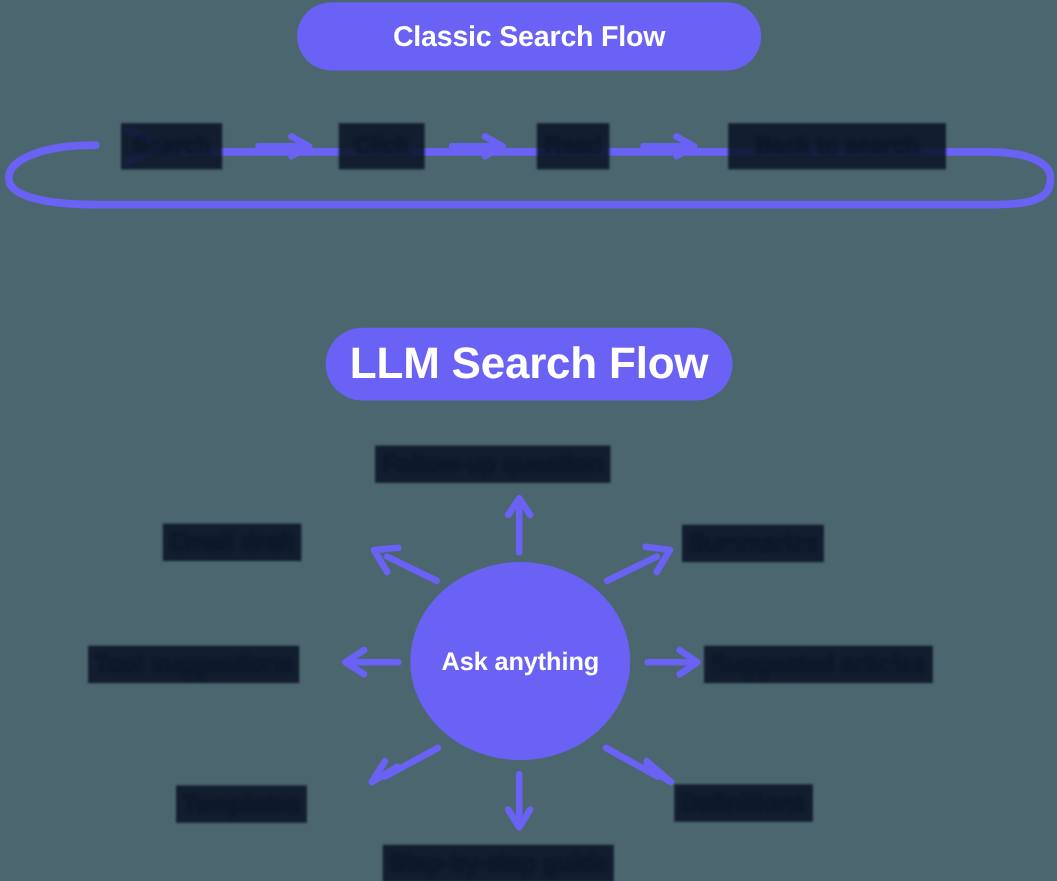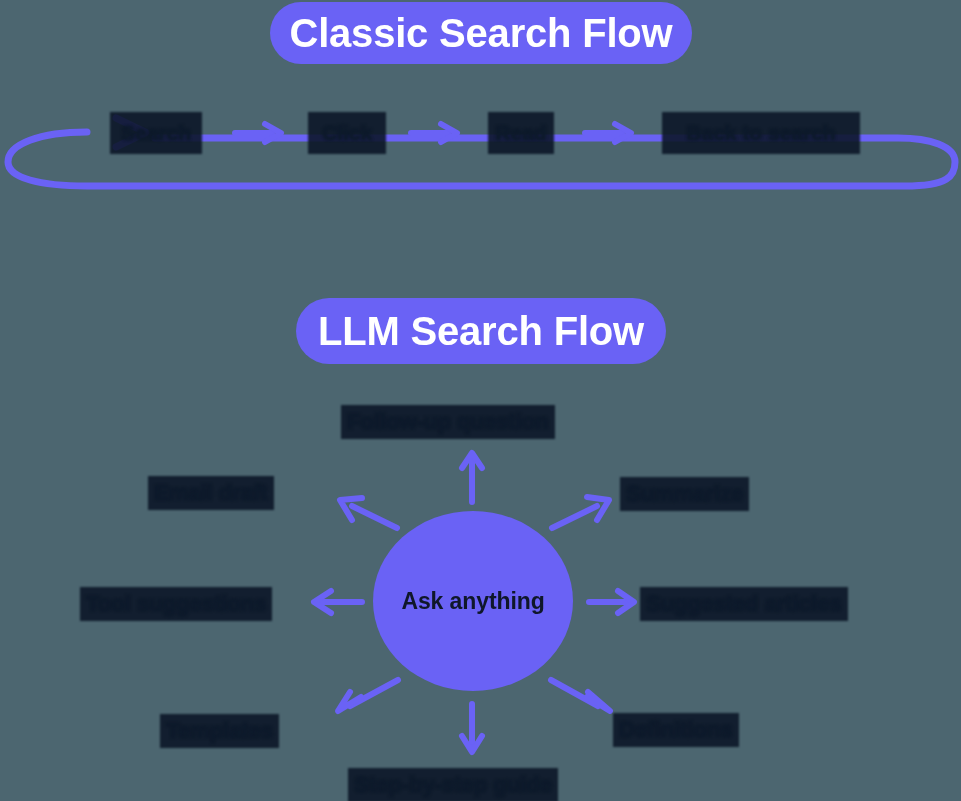--- a/index.html
+++ b/index.html
@@ -36,21 +36,21 @@
     font-weight: 700;
     letter-spacing: -0.2px;
     white-space: nowrap;
     box-sizing: border-box;
   }
   #pill-classic {
     left: 270px;
     top: 2px;
     width: 422px;
     height: 62px;
-    font-size: 40px;
+    font-size: 26px;
   }
   #pill-llm {
     left: 296px;
     top: 298px;
     width: 370px;
     height: 66px;
     font-size: 40px;
   }
 
   
@@ -108,21 +108,21 @@
     position: absolute;
     left: 373px;
     top: 511px;
     width: 200px;
     height: 180px;
     border-radius: 50%;
     background: #6a62f5;
     display: flex;
     align-items: center;
     justify-content: center;
-    color: #0f172a;
+    color: #ffffff;
     font-size: 23px;
     font-weight: 600;
     letter-spacing: -0.1px;
     white-space: nowrap;
   }
 
   .spoke-label {
     position: absolute;
     display: flex;
     align-items: center;

